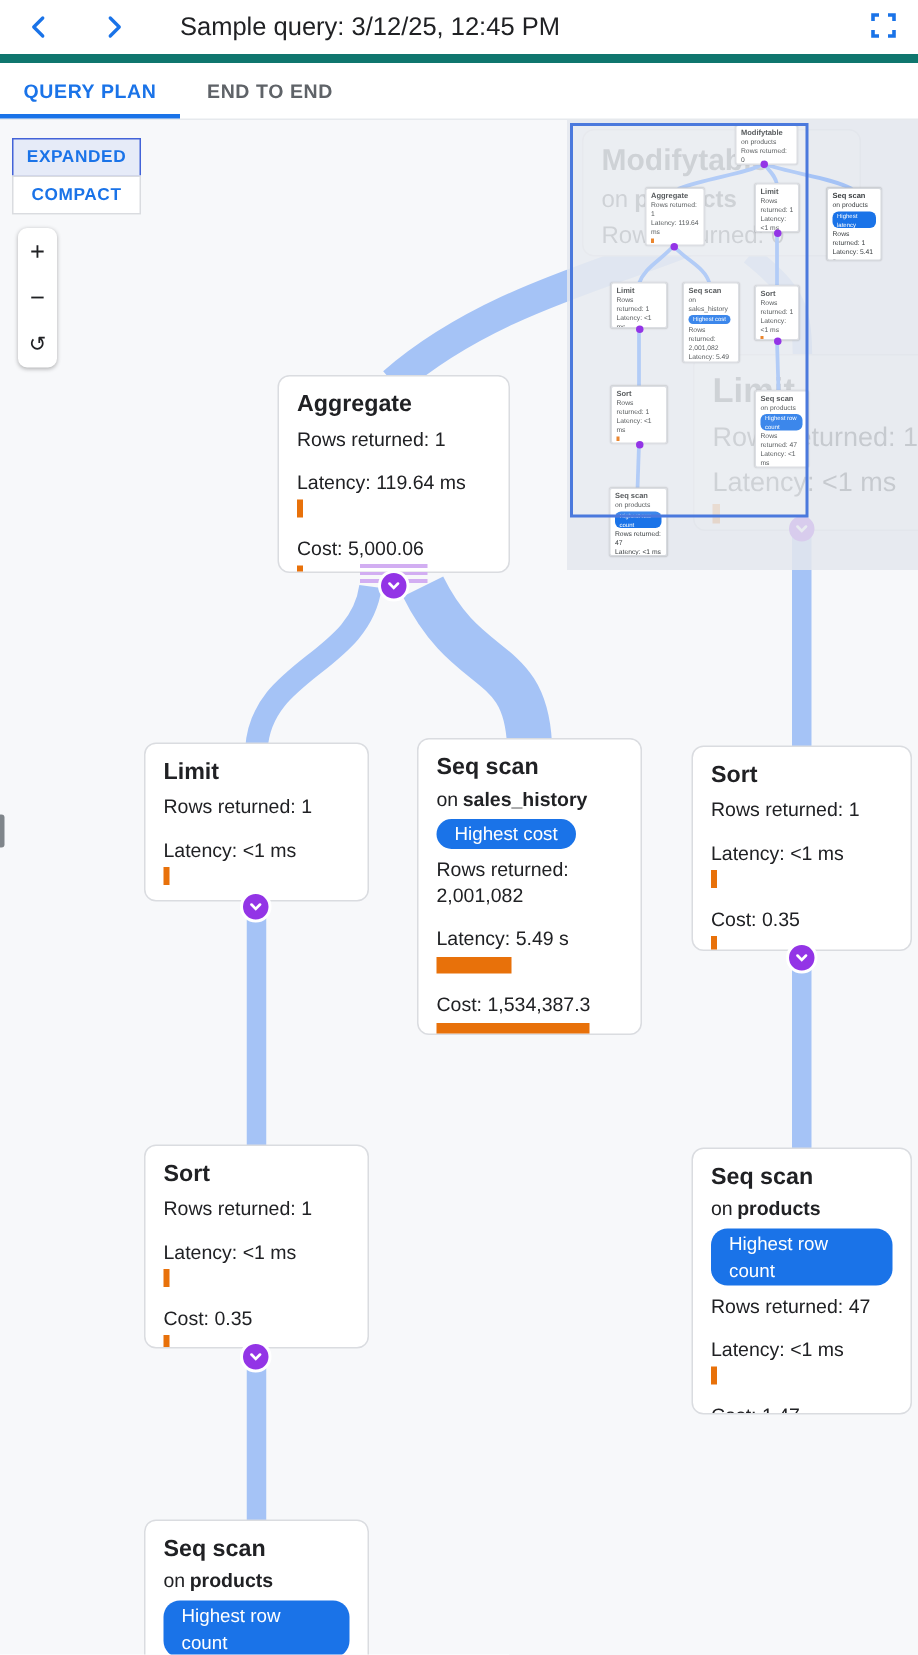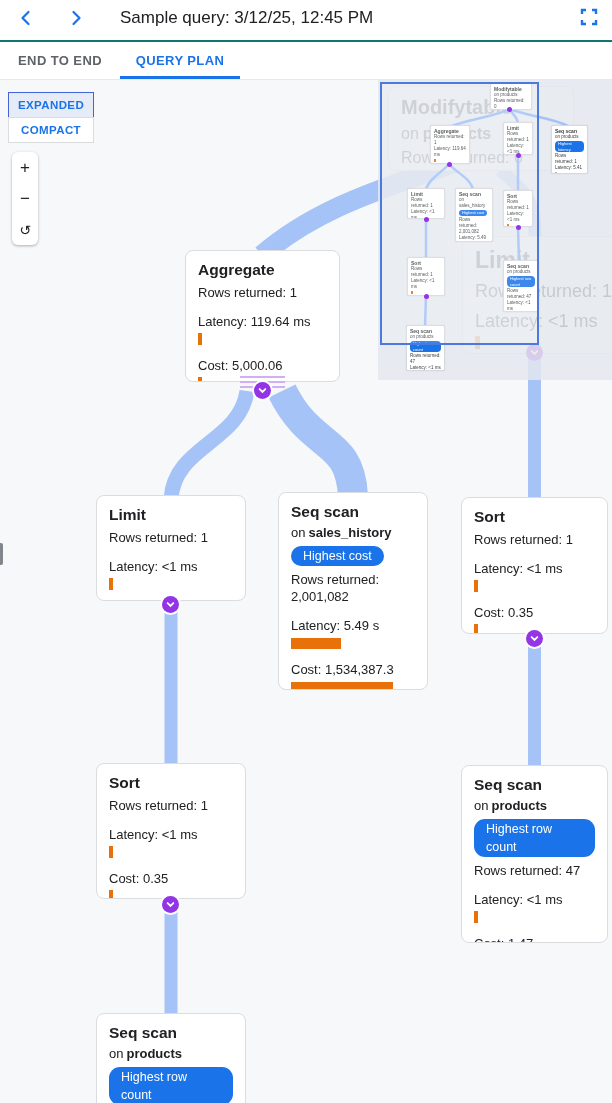--- a/index.html
+++ b/index.html
@@ -1,20 +1,20 @@
 <!DOCTYPE html>
 <html><head>
 <meta charset="utf-8">
 <style>
   * { margin:0; padding:0; box-sizing:border-box; }
   html,body { width:612px; height:1103px; overflow:hidden; background:#fff;
     font-family:"Liberation Sans","DejaVu Sans",sans-serif; color:#202124; }
 
   
-  .header { position:relative; height:42px; background:#fff; border-bottom:2px solid #0f766e; }
+  .header { position:relative; height:42px; background:#fff; border-bottom:6px solid #0f766e; }
   .nav-chevron { position:absolute; top:7px; width:22px; height:22px; cursor:pointer; color:#1a73e8; }
   .nav-prev { left:15px; } .nav-next { left:65px; }
   .page-title { position:absolute; left:120px; top:8px; font-size:17px; color:#202124; }
   .fullscreen-btn { position:absolute; right:13px; top:7px; width:20px; height:20px; cursor:pointer; }
 
   
   .tabbar { position:relative; height:38px; background:#fff; border-bottom:1px solid #e6e9ed; display:flex; }
   .tab { width:120px; height:100%; display:flex; align-items:center; justify-content:center;
     font-size:13px; font-weight:bold; letter-spacing:.4px; color:#5f6368; cursor:pointer; position:relative; }
   .tab.active { color:#1a73e8; }
@@ -96,22 +96,22 @@
   </div>
   <div class="page-title">Sample query: 3/12/25, 12:45 PM</div>
   <div class="fullscreen-btn">
     <svg width="20" height="20" viewBox="0 0 20 20">
       <path d="M3 7 V3 H7 M13 3 H17 V7 M17 13 V17 H13 M7 17 H3 V13" fill="none" stroke="#1a73e8" stroke-width="2.4"></path>
     </svg>
   </div>
 </div>
 
 <div class="tabbar">
+  <div class="tab active">QUERY PLAN</div>
   <div class="tab">END TO END</div>
-  <div class="tab active">QUERY PLAN</div>
 </div>
 
 <div class="canvas">
 
   <svg class="edges">
     <g fill="none" stroke="#a5c3f6">
       <path d="M 485,150 C 420,180 330,196 262,255" stroke-width="20"></path>
       <path d="M 500,170 C 532,196 535,206 535,242" stroke-width="13"></path>
       <path d="M 534.5,352 L 534.5,500" stroke-width="13"></path>
       <path d="M 247,391 C 240,442 174,446 171,499" stroke-width="15"></path>

